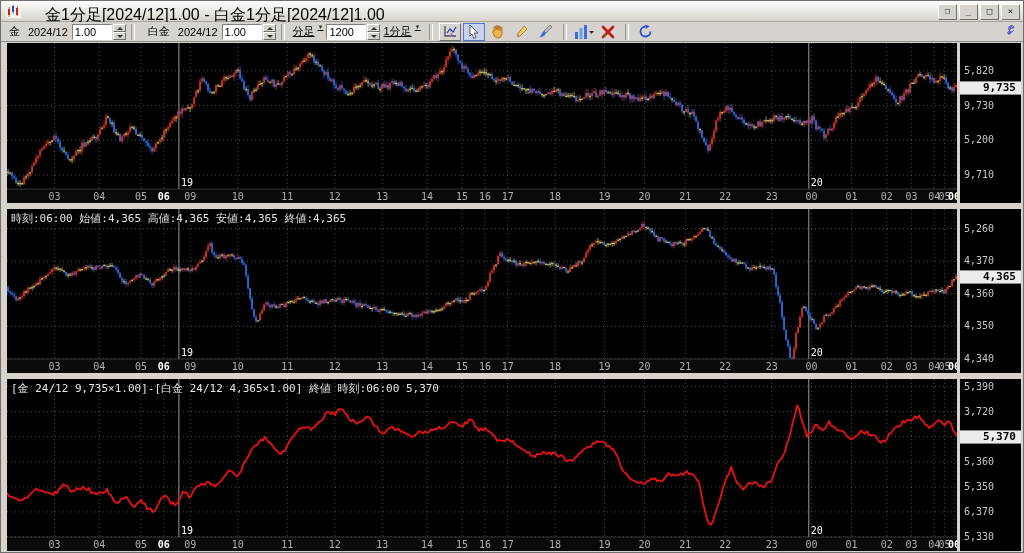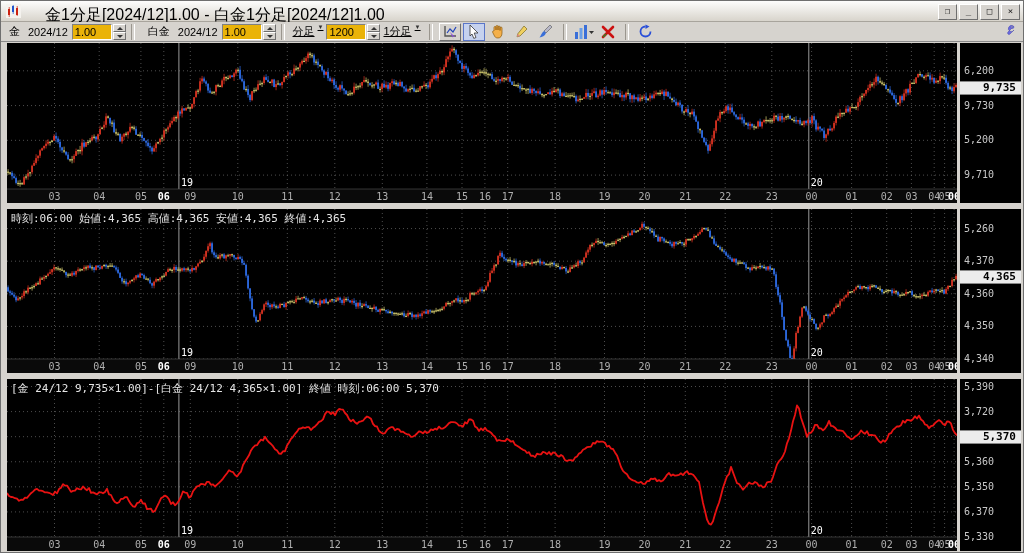--- a/index.html
+++ b/index.html
@@ -8,21 +8,21 @@
   .titlebar{position:absolute;left:0;top:0;width:100%;height:21px;background:linear-gradient(#fdfdfc,#d8d4cc);border-bottom:1px solid #a8a49c;box-sizing:border-box;}
   .title-icon{position:absolute;left:5px;top:3px;width:15px;height:14px;}
   .title-text{position:absolute;left:44px;top:4px;font-size:16px;color:#000;white-space:nowrap;}
   .winbtns{position:absolute;right:3px;top:3px;display:flex;gap:2px;}
   .winbtn{width:17px;height:14px;background:#d6d3ce;border:1px solid;border-color:#fff #6f6f6f #6f6f6f #fff;font-size:9px;line-height:12px;text-align:center;color:#222;font-family:"DejaVu Sans Mono",monospace;}
   
   .toolbar{position:absolute;left:0;top:21px;width:100%;height:19px;background:#d6d3ce;display:flex;align-items:center;font-size:11px;color:#000;}
   .tb-label{margin:0 4px 0 8px;white-space:nowrap;}
   .tb-text{margin:0 4px;white-space:nowrap;}
   .spin{display:flex;align-items:center;}
-  .spin input{width:34px;height:14px;border:1px solid;border-color:#808080 #fff #fff #808080;font-size:11px;padding:0 2px;font-family:"Liberation Sans",sans-serif;background:#eab308;}
+  .spin input{width:34px;height:14px;border:1px solid;border-color:#808080 #fff #fff #808080;font-size:11px;padding:0 2px;font-family:"Liberation Sans",sans-serif;background:#ffffff;}
   .spinbtns{display:flex;flex-direction:column;margin-left:1px;}
   .sb{width:13px;height:8px;background:#d6d3ce;border:1px solid;border-color:#fff #6f6f6f #6f6f6f #fff;position:relative;box-sizing:border-box;}
   .sb:before{content:"";position:absolute;left:3px;}
   .sb.up:before{top:2px;border-left:3px solid transparent;border-right:3px solid transparent;border-bottom:3px solid #333;}
   .sb.dn:before{top:2px;border-left:3px solid transparent;border-right:3px solid transparent;border-top:3px solid #333;}
   .sep{width:2px;height:16px;border-left:1px solid #9a968e;border-right:1px solid #fff;margin:0 5px;}
   .drop{display:flex;align-items:flex-start;margin:0 3px;white-space:nowrap;text-decoration:underline;}
   .drop .arr{font-size:6px;margin-left:3px;color:#333;}
   .tbtn{width:22px;height:18px;display:flex;align-items:center;justify-content:center;margin:0 1px;box-sizing:border-box;}
   .tbtn.raised{border:1px solid;border-color:#fff #6f6f6f #6f6f6f #fff;}
@@ -1168,21 +1168,21 @@
           <text x="804.6" y="157" font-size="10" text-anchor="middle" fill="#b0b0b0" font-weight="normal">00</text>
           <text x="844.6" y="157" font-size="10" text-anchor="middle" fill="#b0b0b0" font-weight="normal">01</text>
           <text x="879.7" y="157" font-size="10" text-anchor="middle" fill="#b0b0b0" font-weight="normal">02</text>
           <text x="904.4" y="157" font-size="10" text-anchor="middle" fill="#b0b0b0" font-weight="normal">03</text>
           <text x="927.2" y="157" font-size="10" text-anchor="middle" fill="#b0b0b0" font-weight="normal">04</text>
           <text x="937.6" y="157" font-size="10" text-anchor="middle" fill="#b0b0b0" font-weight="normal">05</text>
           <text x="947.1" y="157" font-size="10" text-anchor="middle" fill="#fff" font-weight="bold">06</text>
         </svg>
         <div class="vdiv"></div>
         <div class="yaxis">
-          <div class="ylabel" style="top: 21.8095px;">6,200</div>
+          <div class="ylabel" style="top: 21.8095px;">5,820</div>
           <div class="ylabel" style="top: 56.5714px;">9,730</div>
           <div class="ylabel" style="top: 91.3333px;">5,200</div>
           <div class="ylabel" style="top: 126.095px;">9,710</div>
           <div class="curbox" style="top: 38.1905px;">9,735</div>
         </div>
       </div>
     <div class="panel" style="top: 167px; height: 164px;">
       <div class="info">時刻:06:00 始値:4,365 高値:4,365 安値:4,365 終値:4,365</div>
     <svg width="950" height="164" class="plot">
           <rect x="0" y="0" width="950" height="164" fill="#000"></rect>

